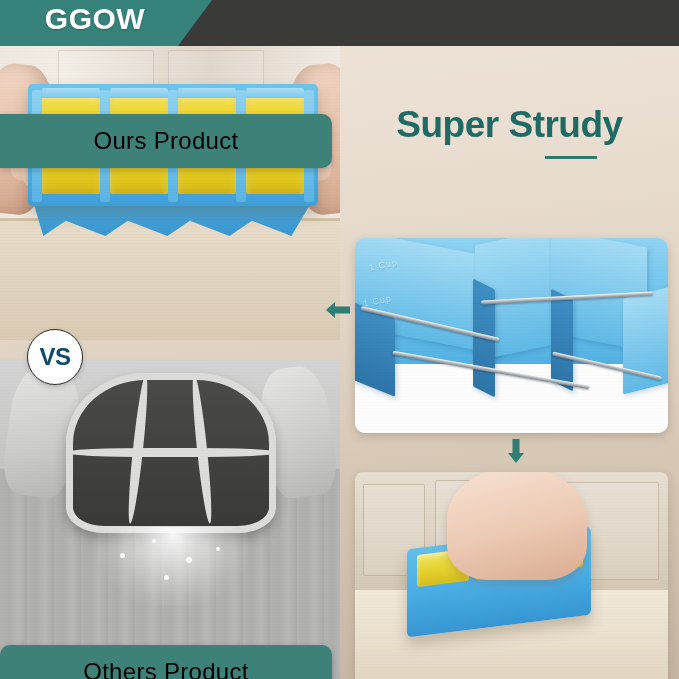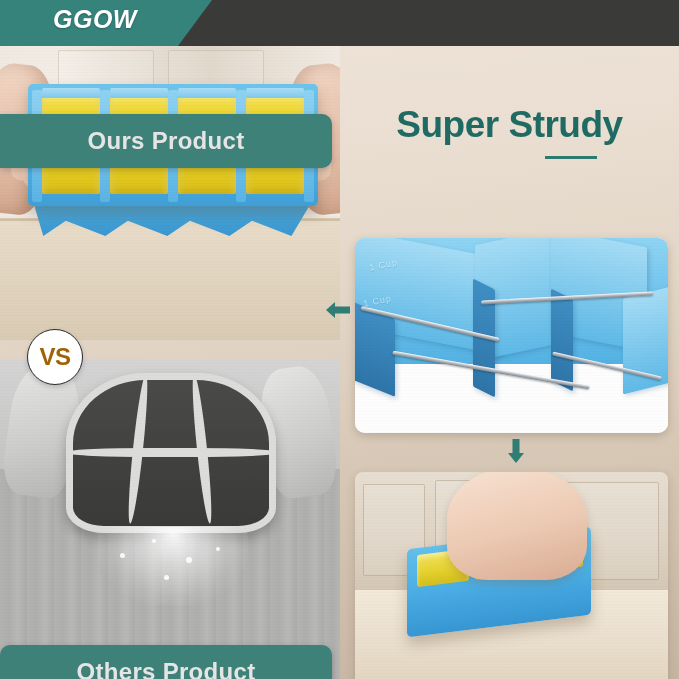--- a/index.html
+++ b/index.html
@@ -24,23 +24,22 @@
     background:#3a3a38;
   }
   .hdr-teal {
     position:absolute; left:0; top:0; width:212px; height:46px;
     background:#36837c;
     clip-path:polygon(0 0, 212px 0, 178px 46px, 0 46px);
   }
   .hdr-brand {
     position:absolute; left:0; top:0; width:190px; height:38px;
     display:flex; align-items:center; justify-content:center;
-    color:#ffffff; font-size:25px; font-weight:bold; letter-spacing:0.5px;
+    color:#ffffff; font-size:30px; font-weight:bold; letter-spacing:0.5px;
     text-shadow:0 1px 2px rgba(0,0,0,.25);
-    font-style:italic;
   }
   .hdr-title {
     position:absolute; left:212px; top:0; width:467px; height:46px;
     display:flex; align-items:center; justify-content:center;
     color:#ffffff; font-size:26px; font-weight:bold; letter-spacing:0.3px;
   }
 
   
   #left-col { position:absolute; left:0; top:46px; width:340px; height:633px; z-index:10; }
 
@@ -102,21 +101,21 @@
     position:absolute; top:6px; width:10px; height:112px;
     background:linear-gradient(180deg,#8fd2f2,#5ab4e4);
     border-radius:2px;
   }
 
   
   .vs-badge {
     position:absolute; left:27px; top:283px; width:56px; height:56px; z-index:25;
     border-radius:50%; background:#ffffff; border:1.5px solid #2a2a2a;
     display:flex; align-items:center; justify-content:center;
-    color:#a16207; font-size:24px; font-weight:bold; letter-spacing:-0.5px;
+    color:#0c4a6e; font-size:24px; font-weight:bold; letter-spacing:-0.5px;
     box-shadow:0 2px 5px rgba(0,0,0,.18);
   }
 
   
   .photo-others {
     position:absolute; left:0; top:313px; width:340px; height:320px; overflow:hidden;
     background:linear-gradient(180deg,#cfd0cf 0%,#b9bab8 55%,#a7a8a6 100%);
   }
   .gray-table {
     position:absolute; left:0; top:110px; width:340px; height:210px;
@@ -143,23 +142,23 @@
   }
   .splash {
     position:absolute; left:98px; top:168px; width:150px; height:78px;
     background:radial-gradient(ellipse at 50% 10%,rgba(255,255,255,.92) 0%,rgba(245,245,245,.55) 30%,rgba(225,225,225,.18) 62%,transparent 78%);
     filter:blur(.4px);
   }
   .drop { position:absolute; background:rgba(255,255,255,.9); border-radius:50%; }
 
   
   .banner {
-    position:absolute; background:#3d8178; color:#e5e5e5;
+    position:absolute; background:#3d8178; color:#000000;
     display:flex; align-items:center; justify-content:center;
-    font-size:24px; font-weight:bold; letter-spacing:.3px;
+    font-size:24px; font-weight:normal; letter-spacing:.3px;
     box-shadow:0 2px 6px rgba(0,0,0,.22);
     z-index:30;
   }
   #banner-ours { left:0; top:68px; width:332px; height:54px; border-radius:0 10px 10px 0; }
   #banner-others { left:0; top:599px; width:332px; height:54px; border-radius:10px 10px 10px 0; }
 
   
   .swoosh {
     position:absolute; border-bottom:3px solid rgba(255,255,255,.85);
     border-radius:50%; z-index:28; pointer-events:none;

